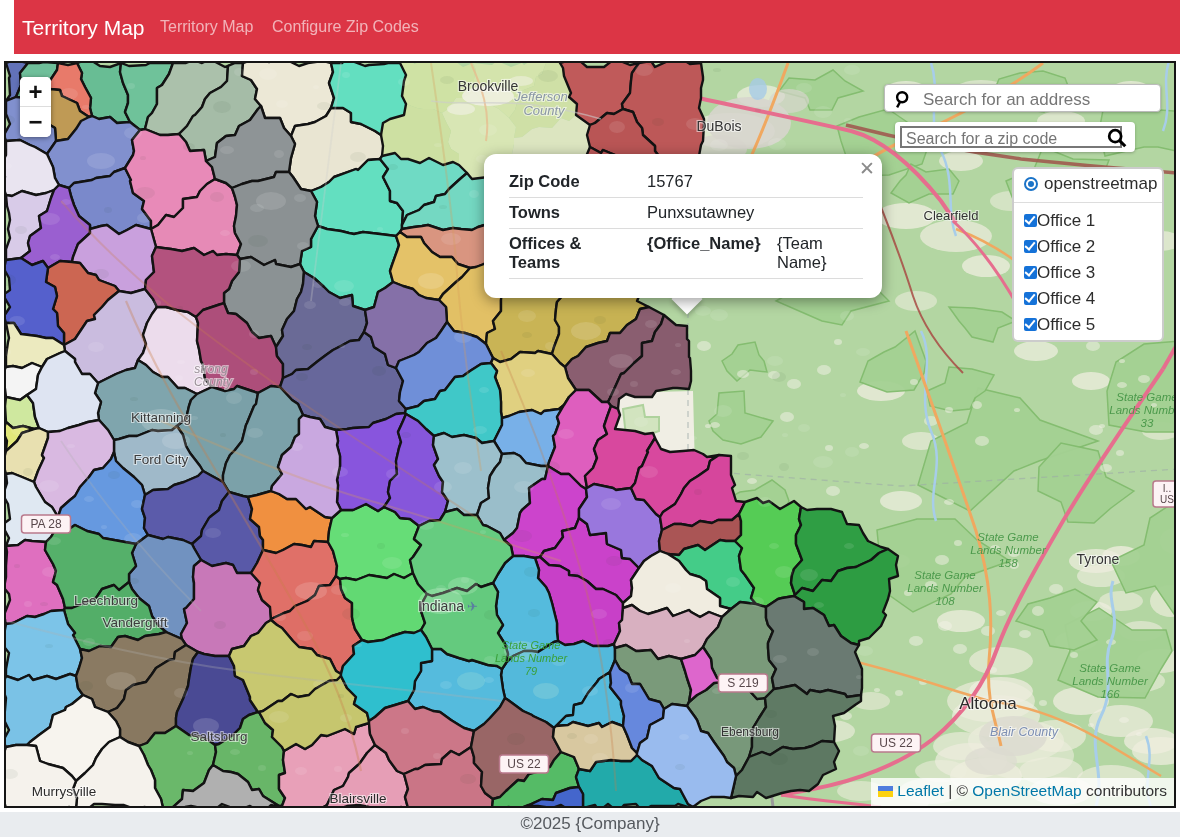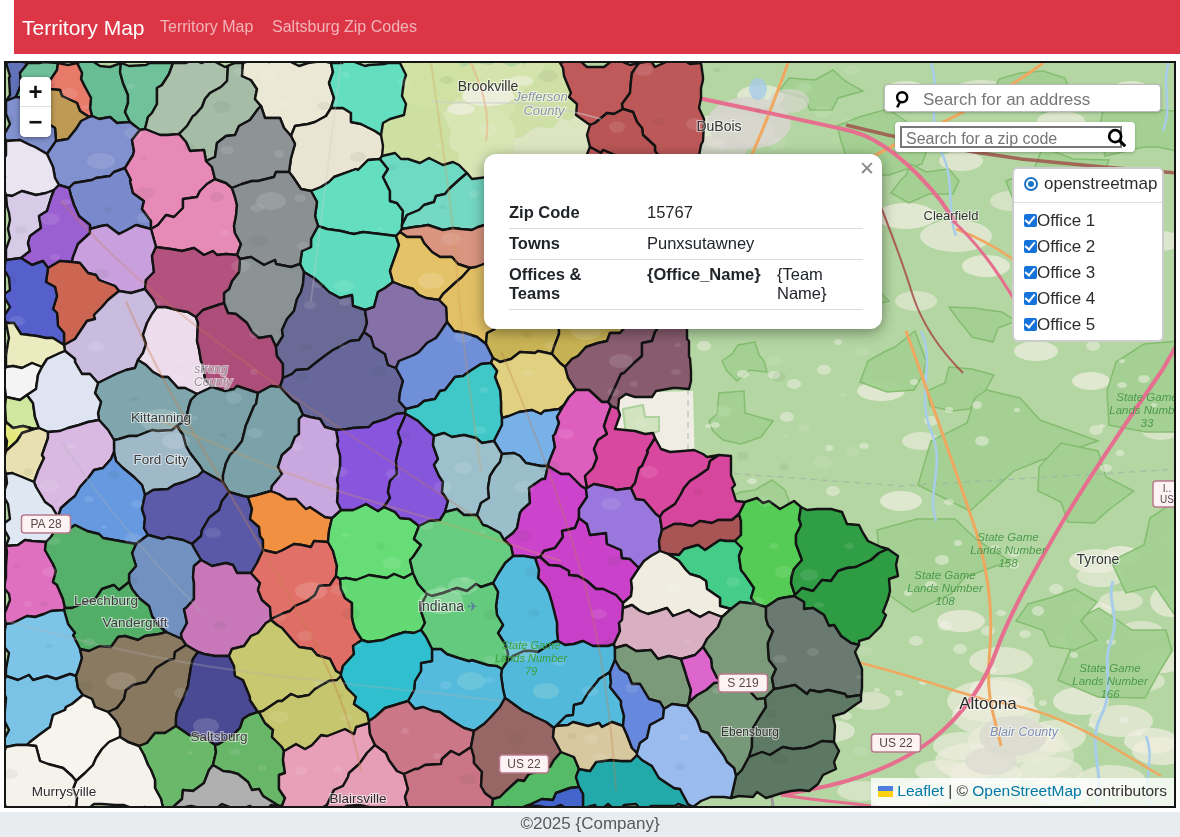--- a/index.html
+++ b/index.html
@@ -23,38 +23,38 @@
 .layers { position:absolute; left:1006px; top:104px; width:152px; background:#fff; border:2px solid rgba(0,0,0,.2); border-radius:6px; padding:2px 10px 2px 10px; }
 .layers .sep { border-top:1px solid #ddd; margin:5px -10px 5px -10px; }
 .lrow { font-size:17px; color:#2d2d2d; height:26px; line-height:26px; white-space:nowrap; }
 .radio { display:inline-block; width:14px; height:14px; border-radius:50%; border:2px solid #1a73c8; position:relative; vertical-align:-2px; margin-right:6px; }
 .radio i { position:absolute; left:2px; top:2px; width:6px; height:6px; border-radius:50%; background:#1a73c8; }
 .cb { display:inline-block; width:13px; height:13px; background:#1572d8; border-radius:2px; position:relative; vertical-align:-1px; }
 .cb:after { content:""; position:absolute; left:3px; top:0px; width:4px; height:8px; border:solid #fff; border-width:0 2px 2px 0; transform:rotate(40deg); }
 
 .popup { position:absolute; left:478px; top:91px; width:398px; z-index:10; background:#fff; border-radius:12px; box-shadow:0 3px 14px rgba(0,0,0,.4); padding:13px 19px 19px 25px; }
 .popup .x { position:absolute; right:7px; top:3px; color:#8a8a8a; font-size:19px; font-weight:400; }
-.ptable { width:100%; border-collapse:collapse; font-size:16.5px; color:#212529;margin-top:31px; }
+.ptable { width:100%; border-collapse:collapse; font-size:16.5px; color:#212529; }
 .ptable td { padding:5px 2px 6px 0px; border-bottom:1px solid #dcdcdc; vertical-align:top; }
 .ptable tr:first-child td { border-top:none; }
 .ptable .c1 { width:138px; font-weight:bold; }
 .ptable .c2 { width:130px; }
 .tail { position:absolute; left:670px; top:225px; width:22px; height:22px; background:#fff; transform:rotate(45deg); z-index:9; box-shadow:2px 2px 5px rgba(0,0,0,.25); }
 
 .attr { position:absolute; right:0; bottom:0; background:rgba(255,255,255,.8); font-size:15.5px; color:#333; padding:4px 7px 6px 7px; }
 .attr a { color:#0078A8; text-decoration:none; }
 .flag { display:inline-block; width:15px; height:11px; vertical-align:-1px; background:linear-gradient(#4e7ddd 50%, #fcd20f 50%); }
 .footer { position:absolute; left:0; top:812px; width:1180px; height:25px; background:#e9ecef; color:#55595e; font-size:17px; text-align:center; line-height:24px; }
 </style>
 </head>
 <body>
 <div class="navbar">
   <div class="brand">Territory Map</div>
   <div class="navlink" style="left:146px;">Territory Map</div>
-  <div class="navlink" style="left:258px;">Saltsburg Zip Codes</div>
+  <div class="navlink" style="left:258px;">Configure Zip Codes</div>
 </div>
 <div id="map">
   <svg width="1170" height="745" viewBox="5 62 1170 745" style="position:absolute;left:0;top:0">
       <rect x="5" y="62" width="1170" height="745" fill="#b3d6a2"></rect>
       <ellipse cx="730" cy="130" rx="44" ry="18" fill="#eeedde" opacity="0.75"></ellipse>
       <ellipse cx="760" cy="95" rx="24" ry="11" fill="#eeedde" opacity="0.74"></ellipse>
       <ellipse cx="700" cy="165" rx="22" ry="10" fill="#eeedde" opacity="0.75"></ellipse>
       <ellipse cx="905" cy="215" rx="30" ry="13" fill="#eeedde" opacity="0.78"></ellipse>
       <ellipse cx="955" cy="235" rx="36" ry="16" fill="#eeedde" opacity="0.71"></ellipse>
       <ellipse cx="985" cy="265" rx="24" ry="11" fill="#eeedde" opacity="0.77"></ellipse>

